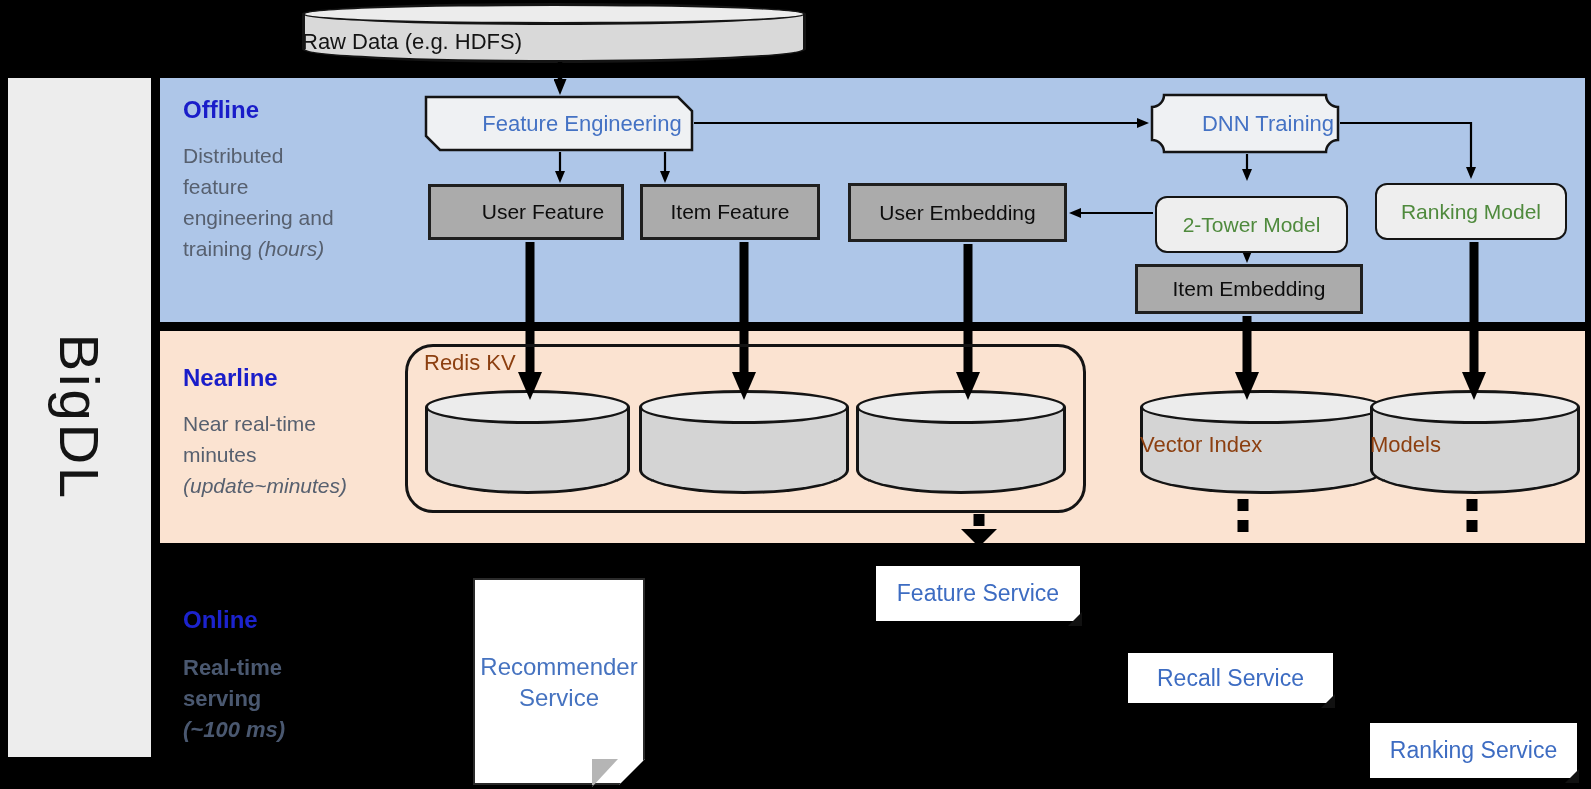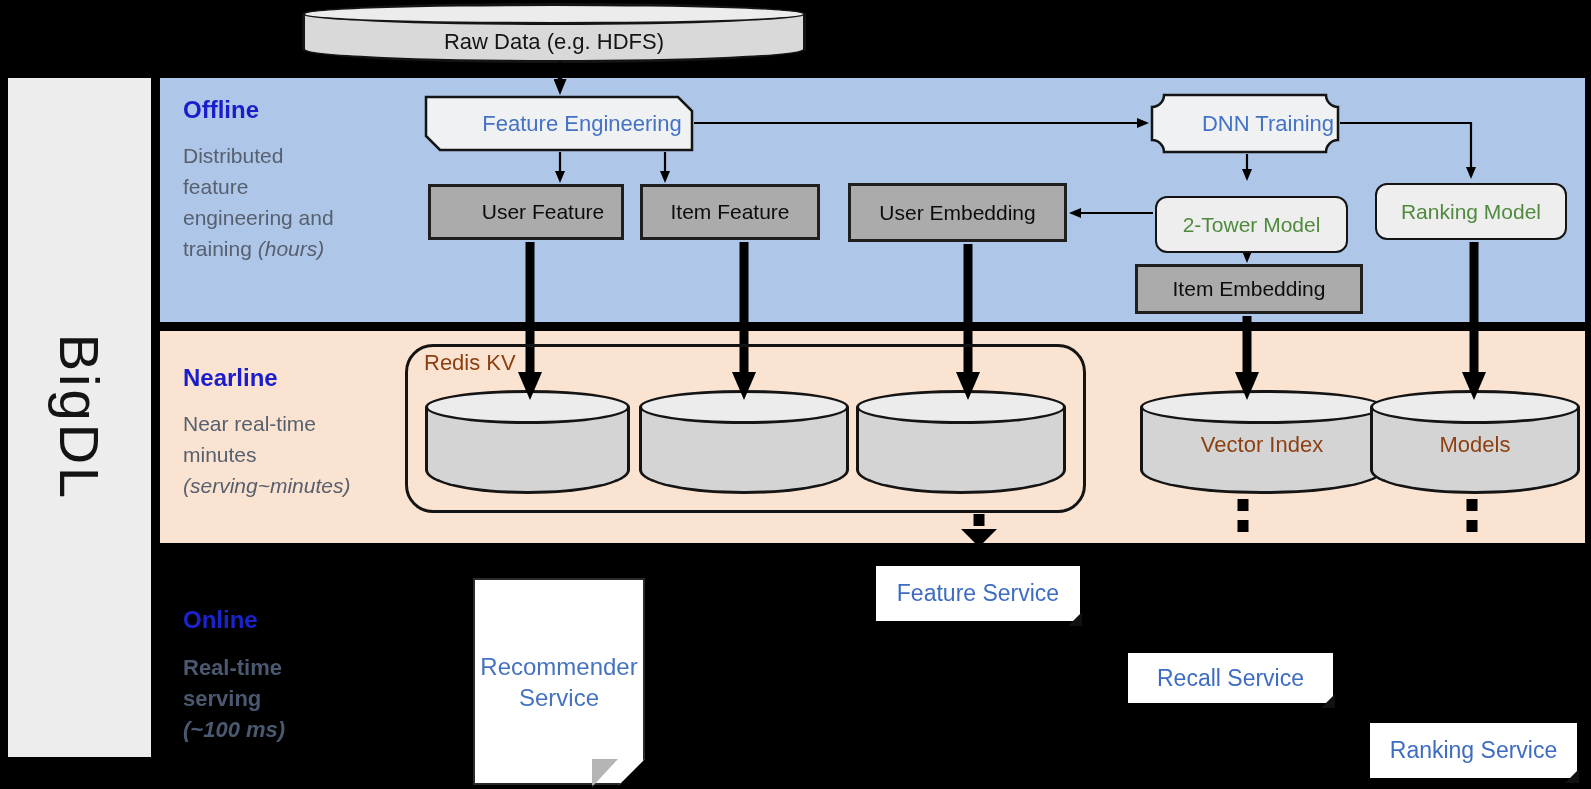--- a/index.html
+++ b/index.html
@@ -36,21 +36,21 @@
             box-sizing:border-box;z-index:4;background:transparent;}
   #redis-kv-label{left:424px;top:350px;font-size:22px;color:#8c3f10;z-index:4;}
 
   
   .cyl{z-index:2;}
   .cyl .cyl-body{position:absolute;left:0;top:17px;width:100%;height:calc(100% - 17px);
         background:#d4d4d4;border:3px solid #141414;border-top:none;box-sizing:border-box;
         border-radius:0 0 50% 50% / 0 0 24px 24px;}
   .cyl .cyl-top{position:absolute;left:0;top:0;width:100%;height:34px;background:#ececec;
         border:3px solid #141414;border-radius:50%;box-sizing:border-box;}
-  .cyl .cyl-label{position:absolute;left:0;top:42px;width:100%;text-align:center;
+  .cyl .cyl-label{position:absolute;left:0;top:42px;width:100%;
         font-size:22px;color:#8c3f10;}
   #raw-data .cyl-top{height:22px;}
   #raw-data .cyl-body{top:11px;height:calc(100% - 11px);border-radius:0 0 50% 50% / 0 0 14px 14px;background:#d9d9d9;}
   #raw-data .cyl-label{top:26px;color:#141414;font-size:22px;}
 
   
   .service{background:#ffffff;color:#3d6cc2;font-size:23px;z-index:4;
            display:flex;align-items:center;justify-content:center;box-sizing:border-box;}
   .service::after{content:'';position:absolute;right:-2px;bottom:-5px;width:14px;height:14px;
            background:#111;clip-path:polygon(100% 0,0 100%,100% 100%);}
@@ -77,21 +77,21 @@
     <span>Distributed</span><br>
     <span>feature</span><br>
     <span>engineering and</span><br>
     <span>training </span><span class="it">(hours)</span>
   </div>
 
   <div class="abs sec-title" style="left:183px;top:364px;">Nearline</div>
   <div class="abs sec-sub" style="left:183px;top:408px;">
     <span>Near real-time</span><br>
     <span>minutes</span><br>
-    <span class="it">(serving~minutes)</span>
+    <span class="it">(update~minutes)</span>
   </div>
 
   <div class="abs sec-title" id="online-title" style="left:183px;top:606px;">Online</div>
   <div class="abs sec-sub" id="online-sub" style="left:183px;top:652px;">
     <span>Real-time</span><br>
     <span>serving</span><br>
     <span class="it">(~100 ms)</span>
   </div>
 
   <div class="abs cyl" id="raw-data" style="left:302px;top:3px;width:504px;height:60px;">

